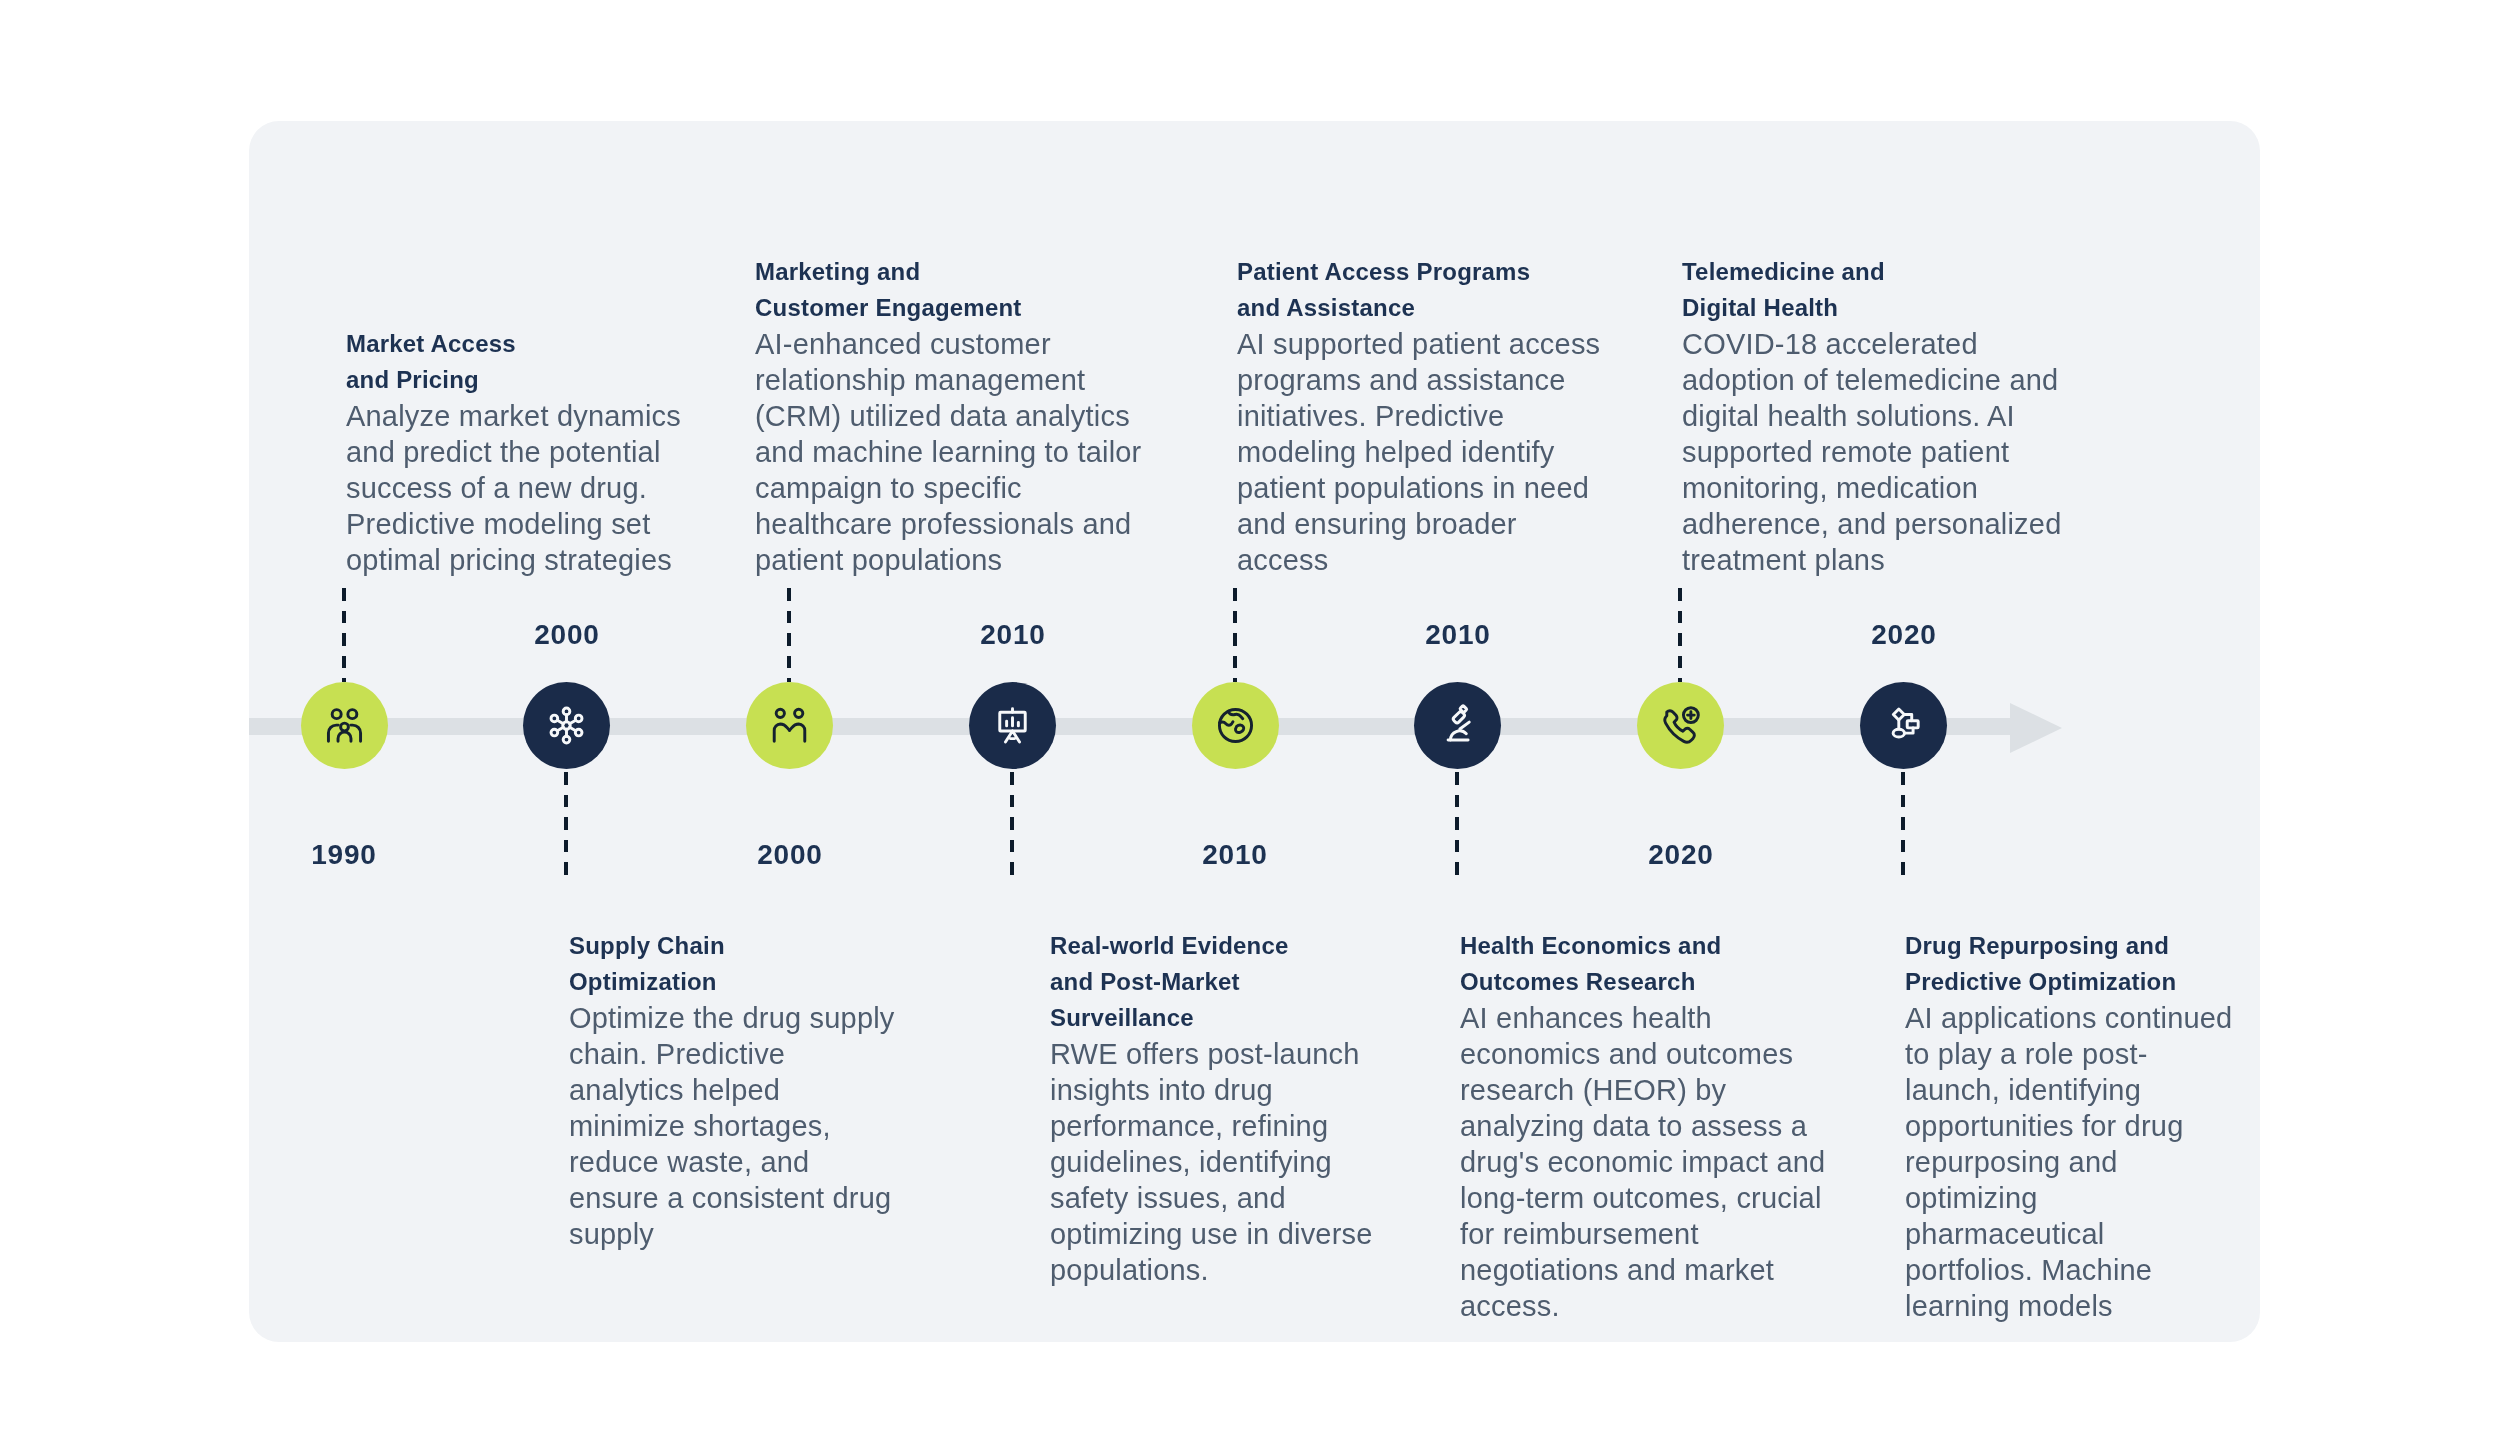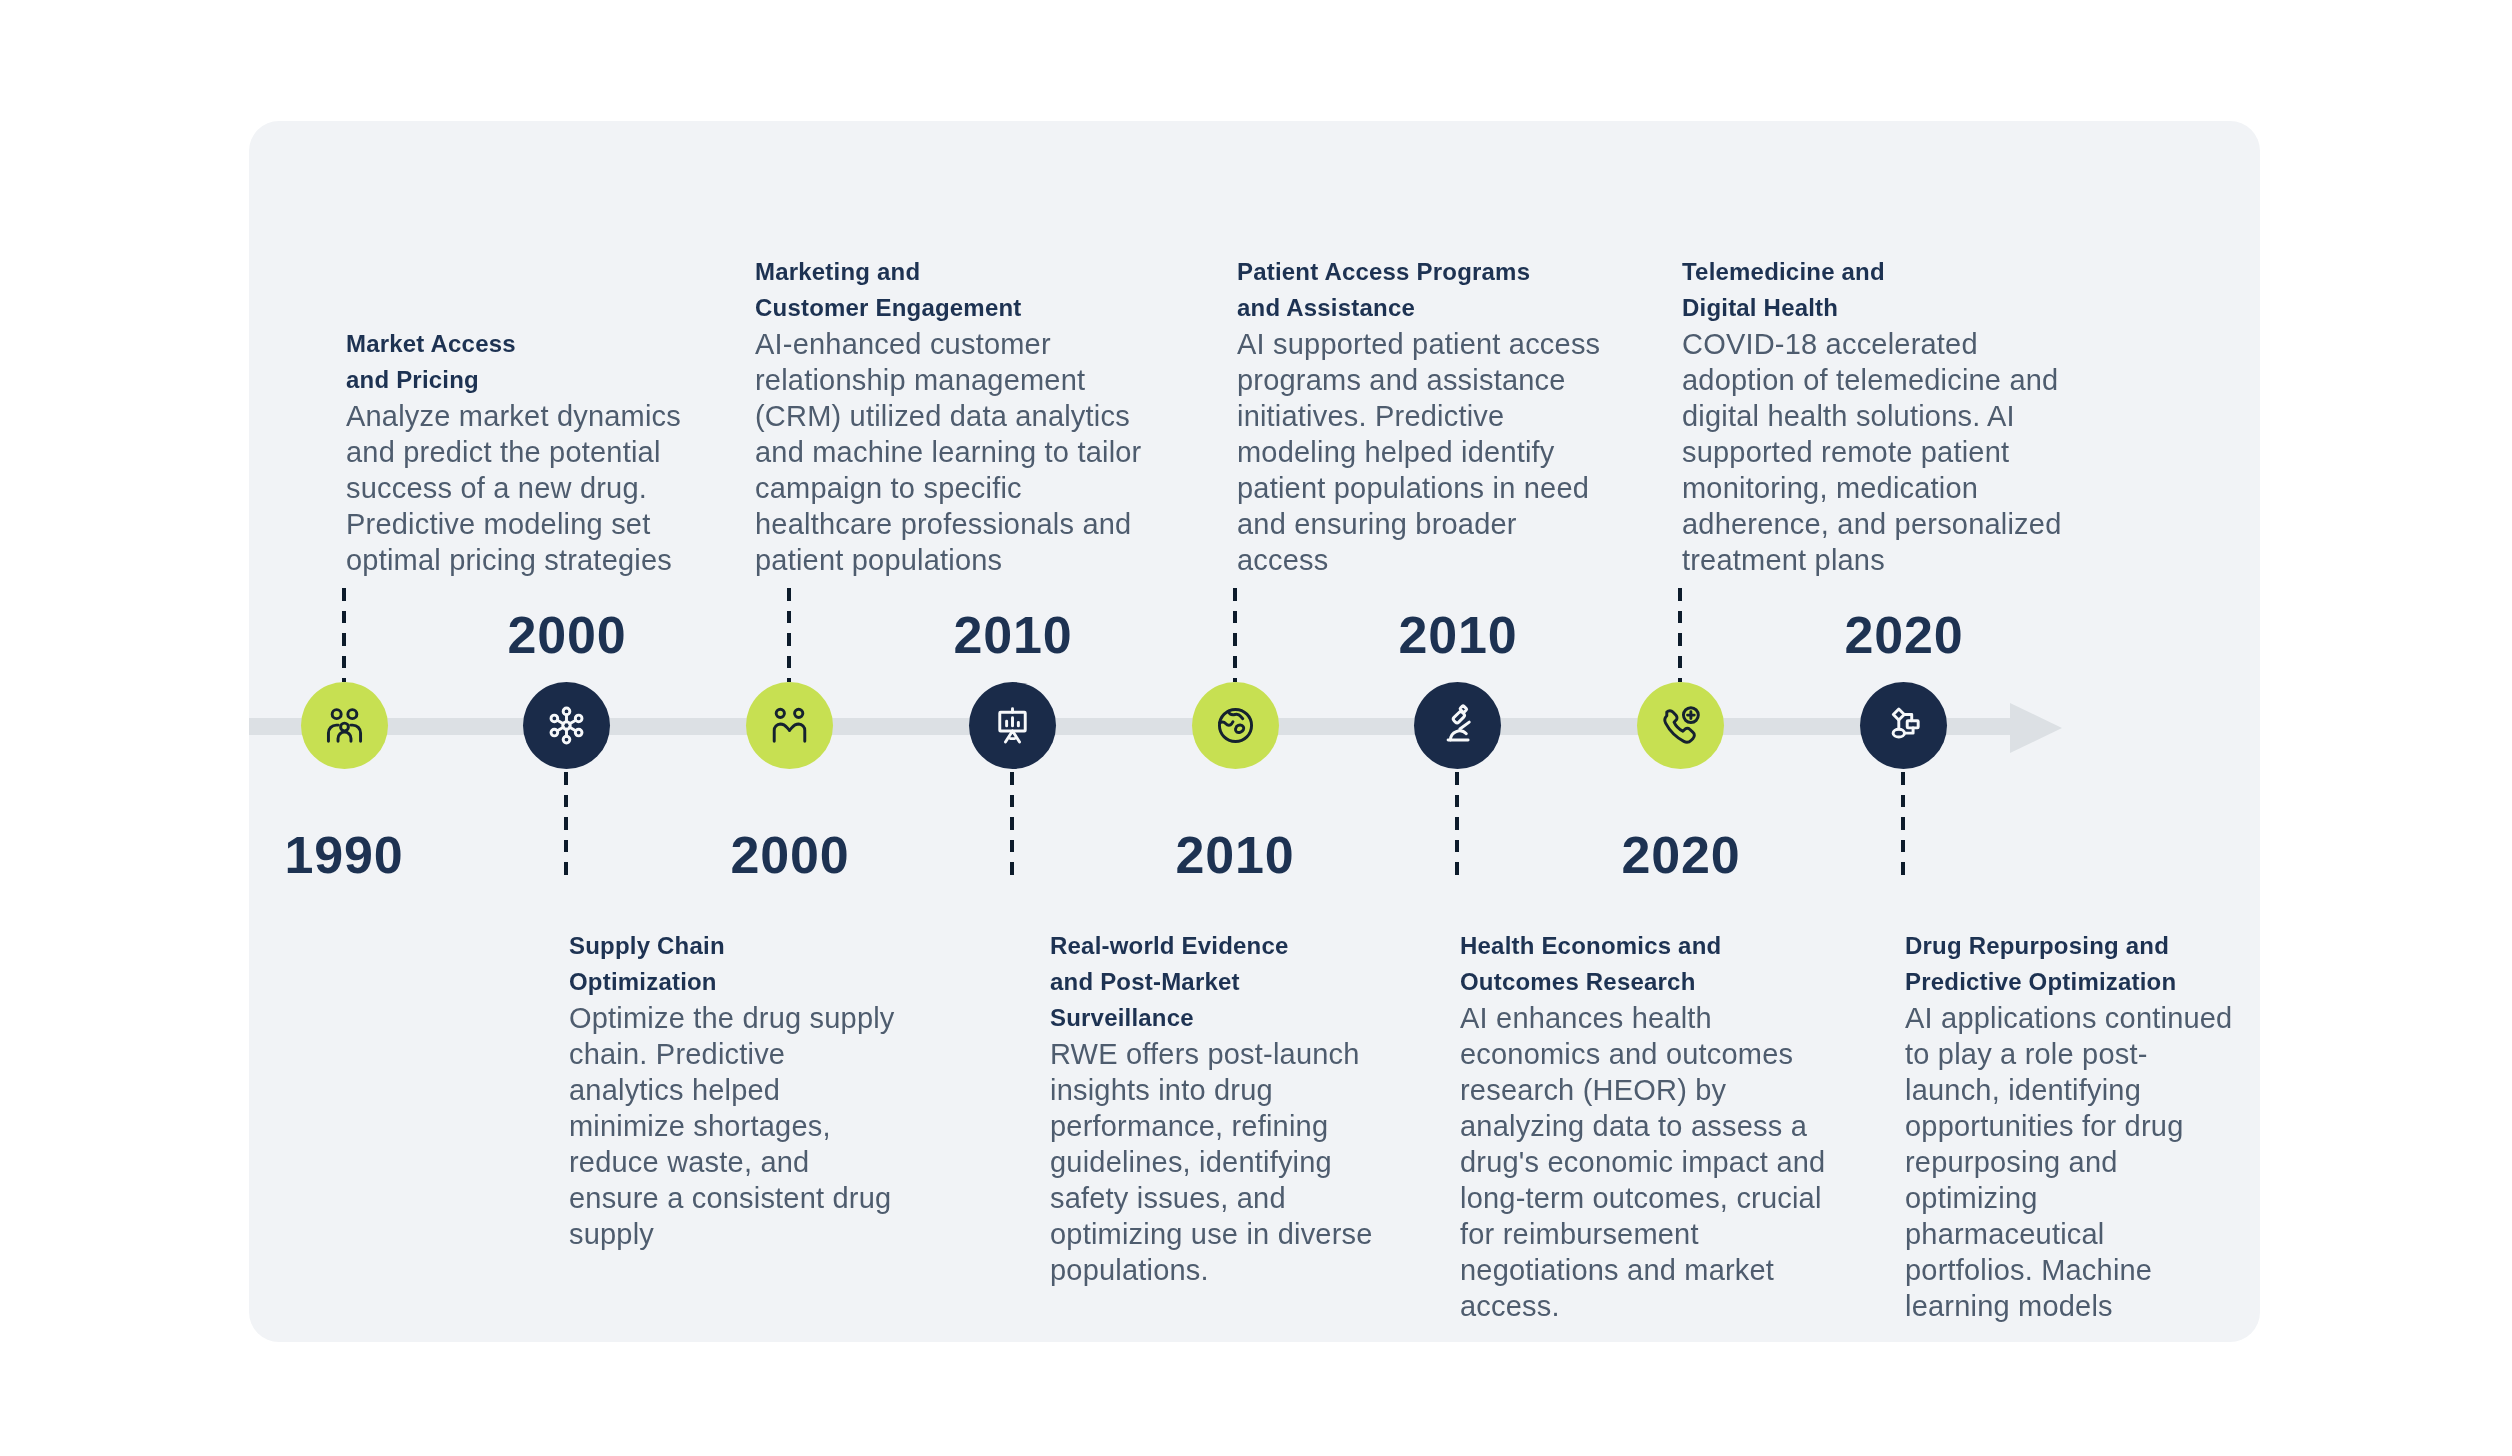--- a/index.html
+++ b/index.html
@@ -44,21 +44,21 @@
     position:absolute;top:682px;width:87px;height:87px;border-radius:50%;
     display:flex;align-items:center;justify-content:center;
   }
   .circle.lime{background:var(--lime);}
   .circle.navy{background:var(--navy);}
   .circle svg{width:47px;height:47px;fill:none;stroke-linecap:round;stroke-linejoin:round;}
   .circle.lime svg{stroke:var(--icon_on_lime);stroke-width:1.5;}
   .circle.navy svg{stroke:var(--icon_on_navy);stroke-width:1.5;}
   .year{
     position:absolute;width:218px;text-align:center;
-    font-size:52px;font-weight:700;color:var(--title);line-height:42px;
+    font-size:28px;font-weight:700;color:var(--title);line-height:42px;
     letter-spacing:0.8px;
   }
   .year.above{top:614px;}
   .year.below{top:804px;margin-top:30px;}
   .block{position:absolute;}
   .block.top{bottom:878px;}
   .block.bottom{top:928px;}
   .block-title{
     font-size:24px;font-weight:700;color:var(--title);
     line-height:36px;white-space:pre-line;letter-spacing:0.2px;

